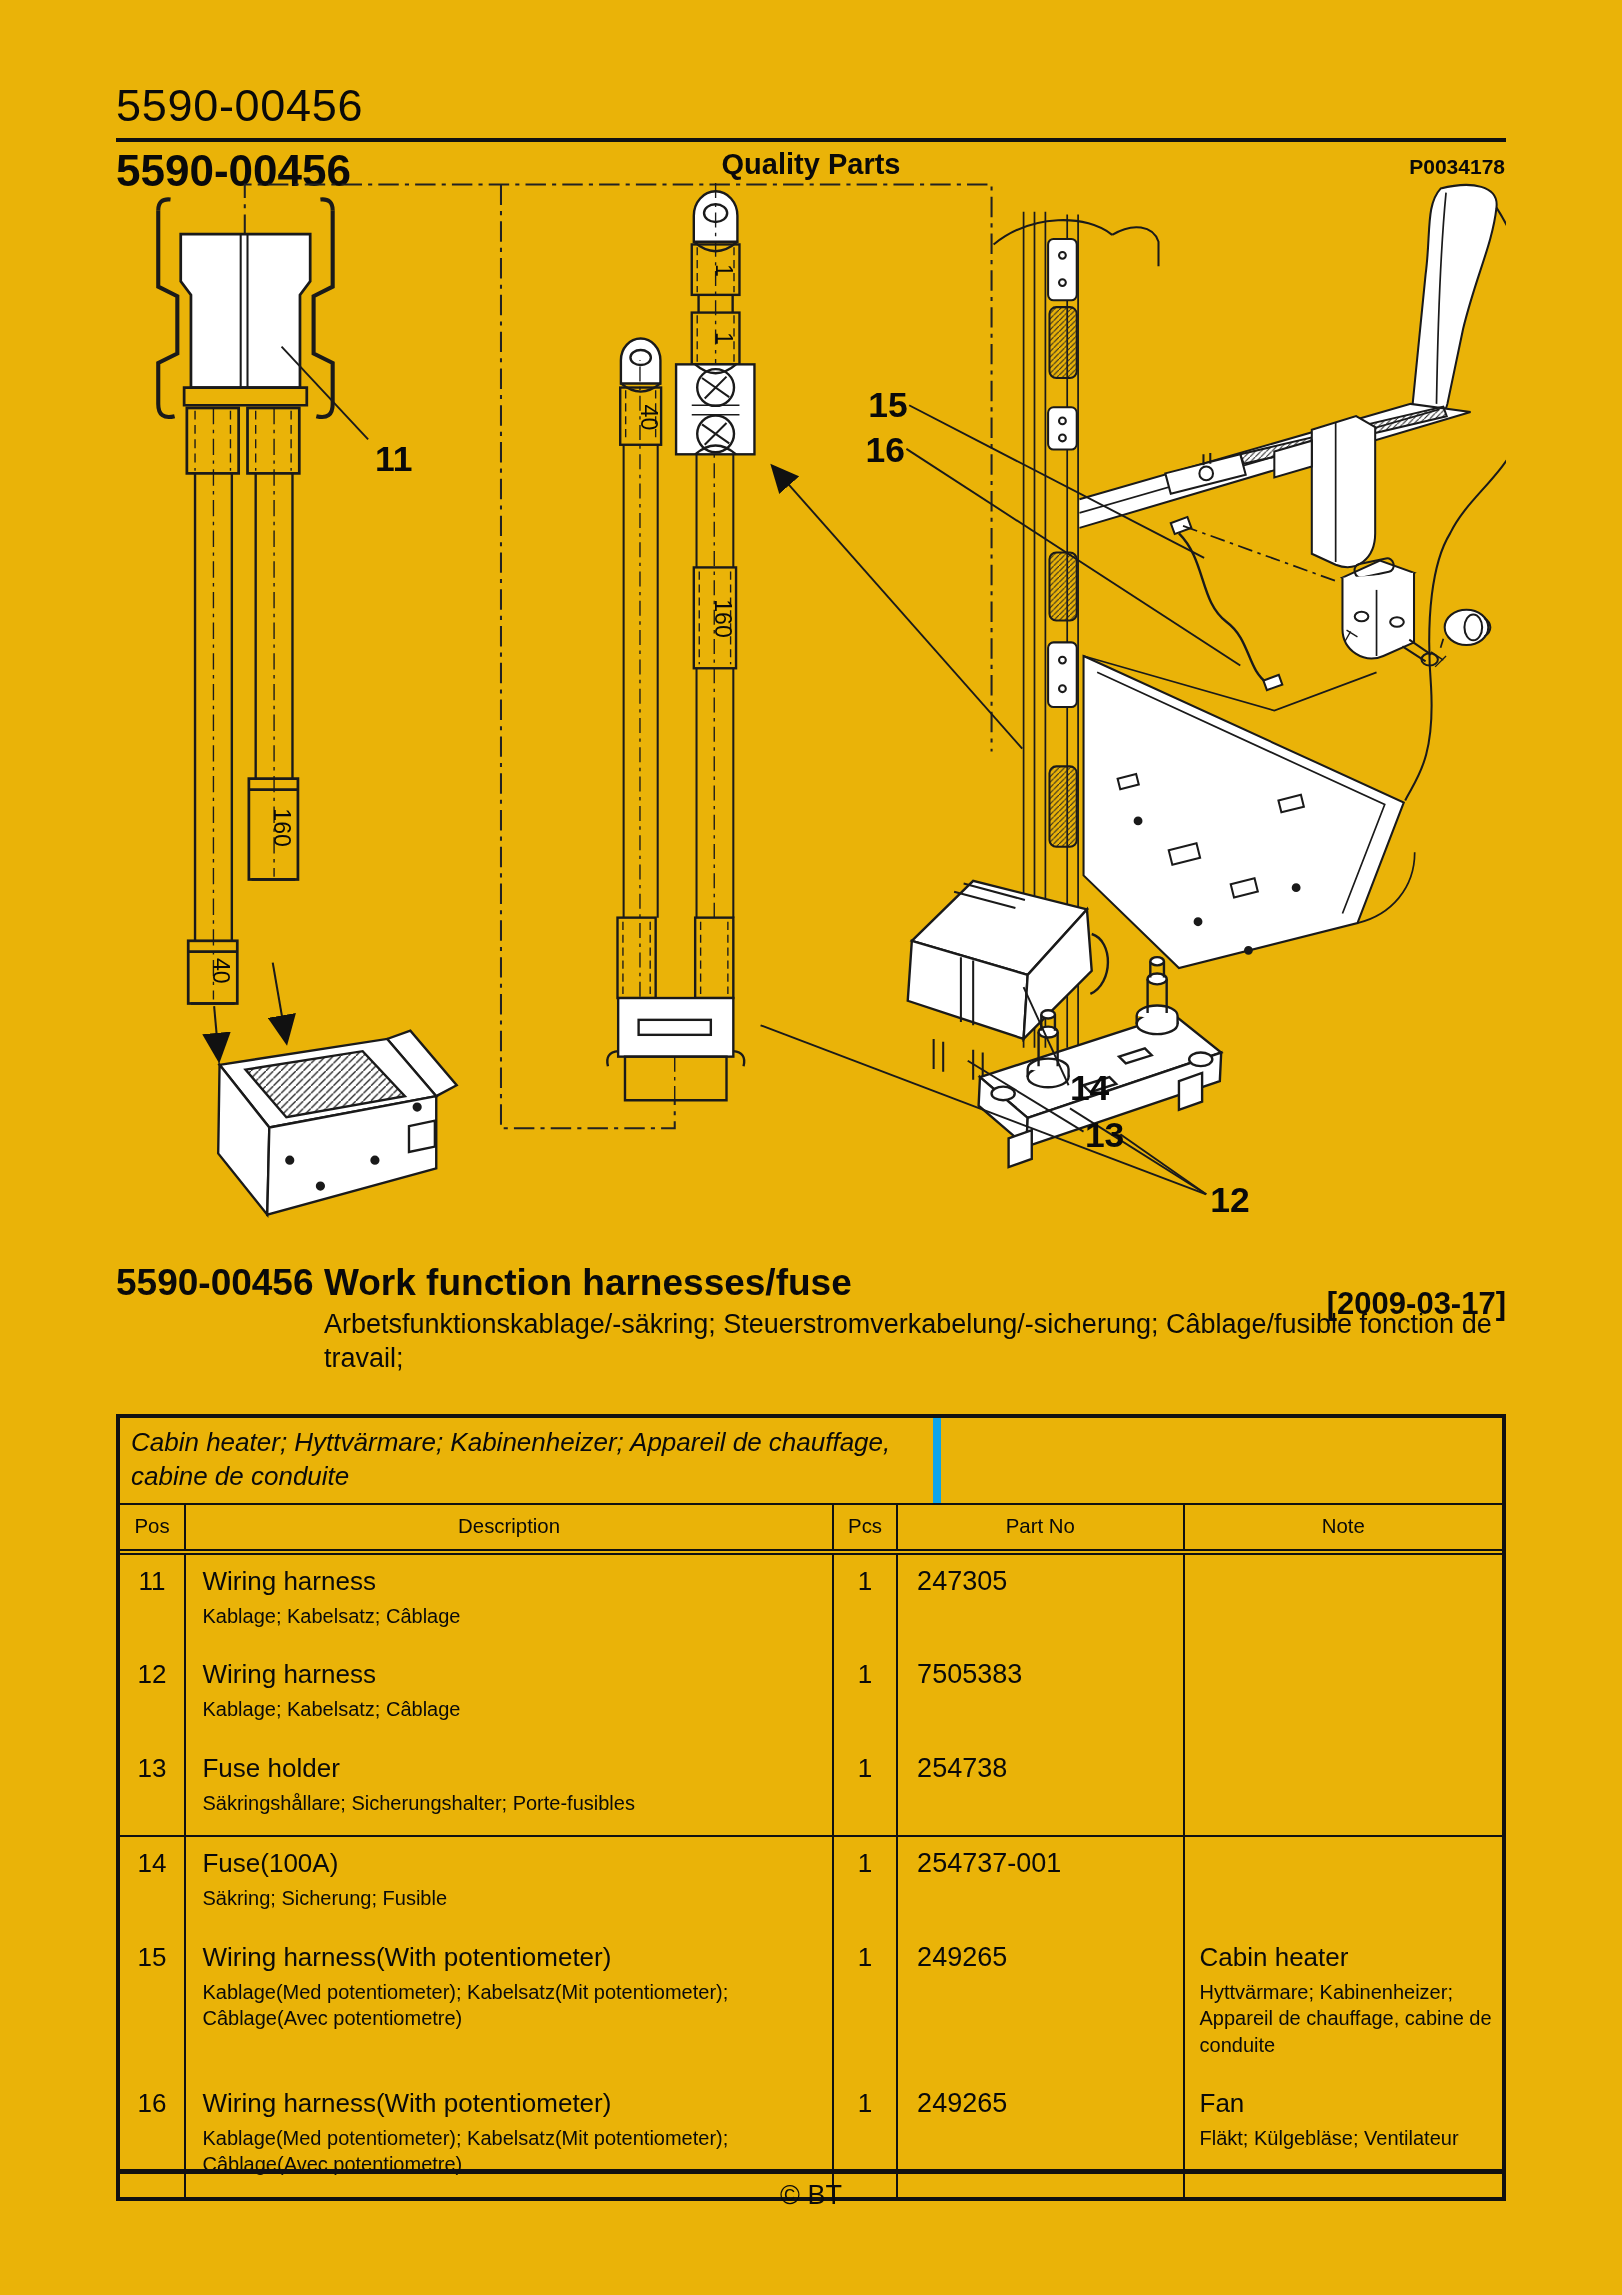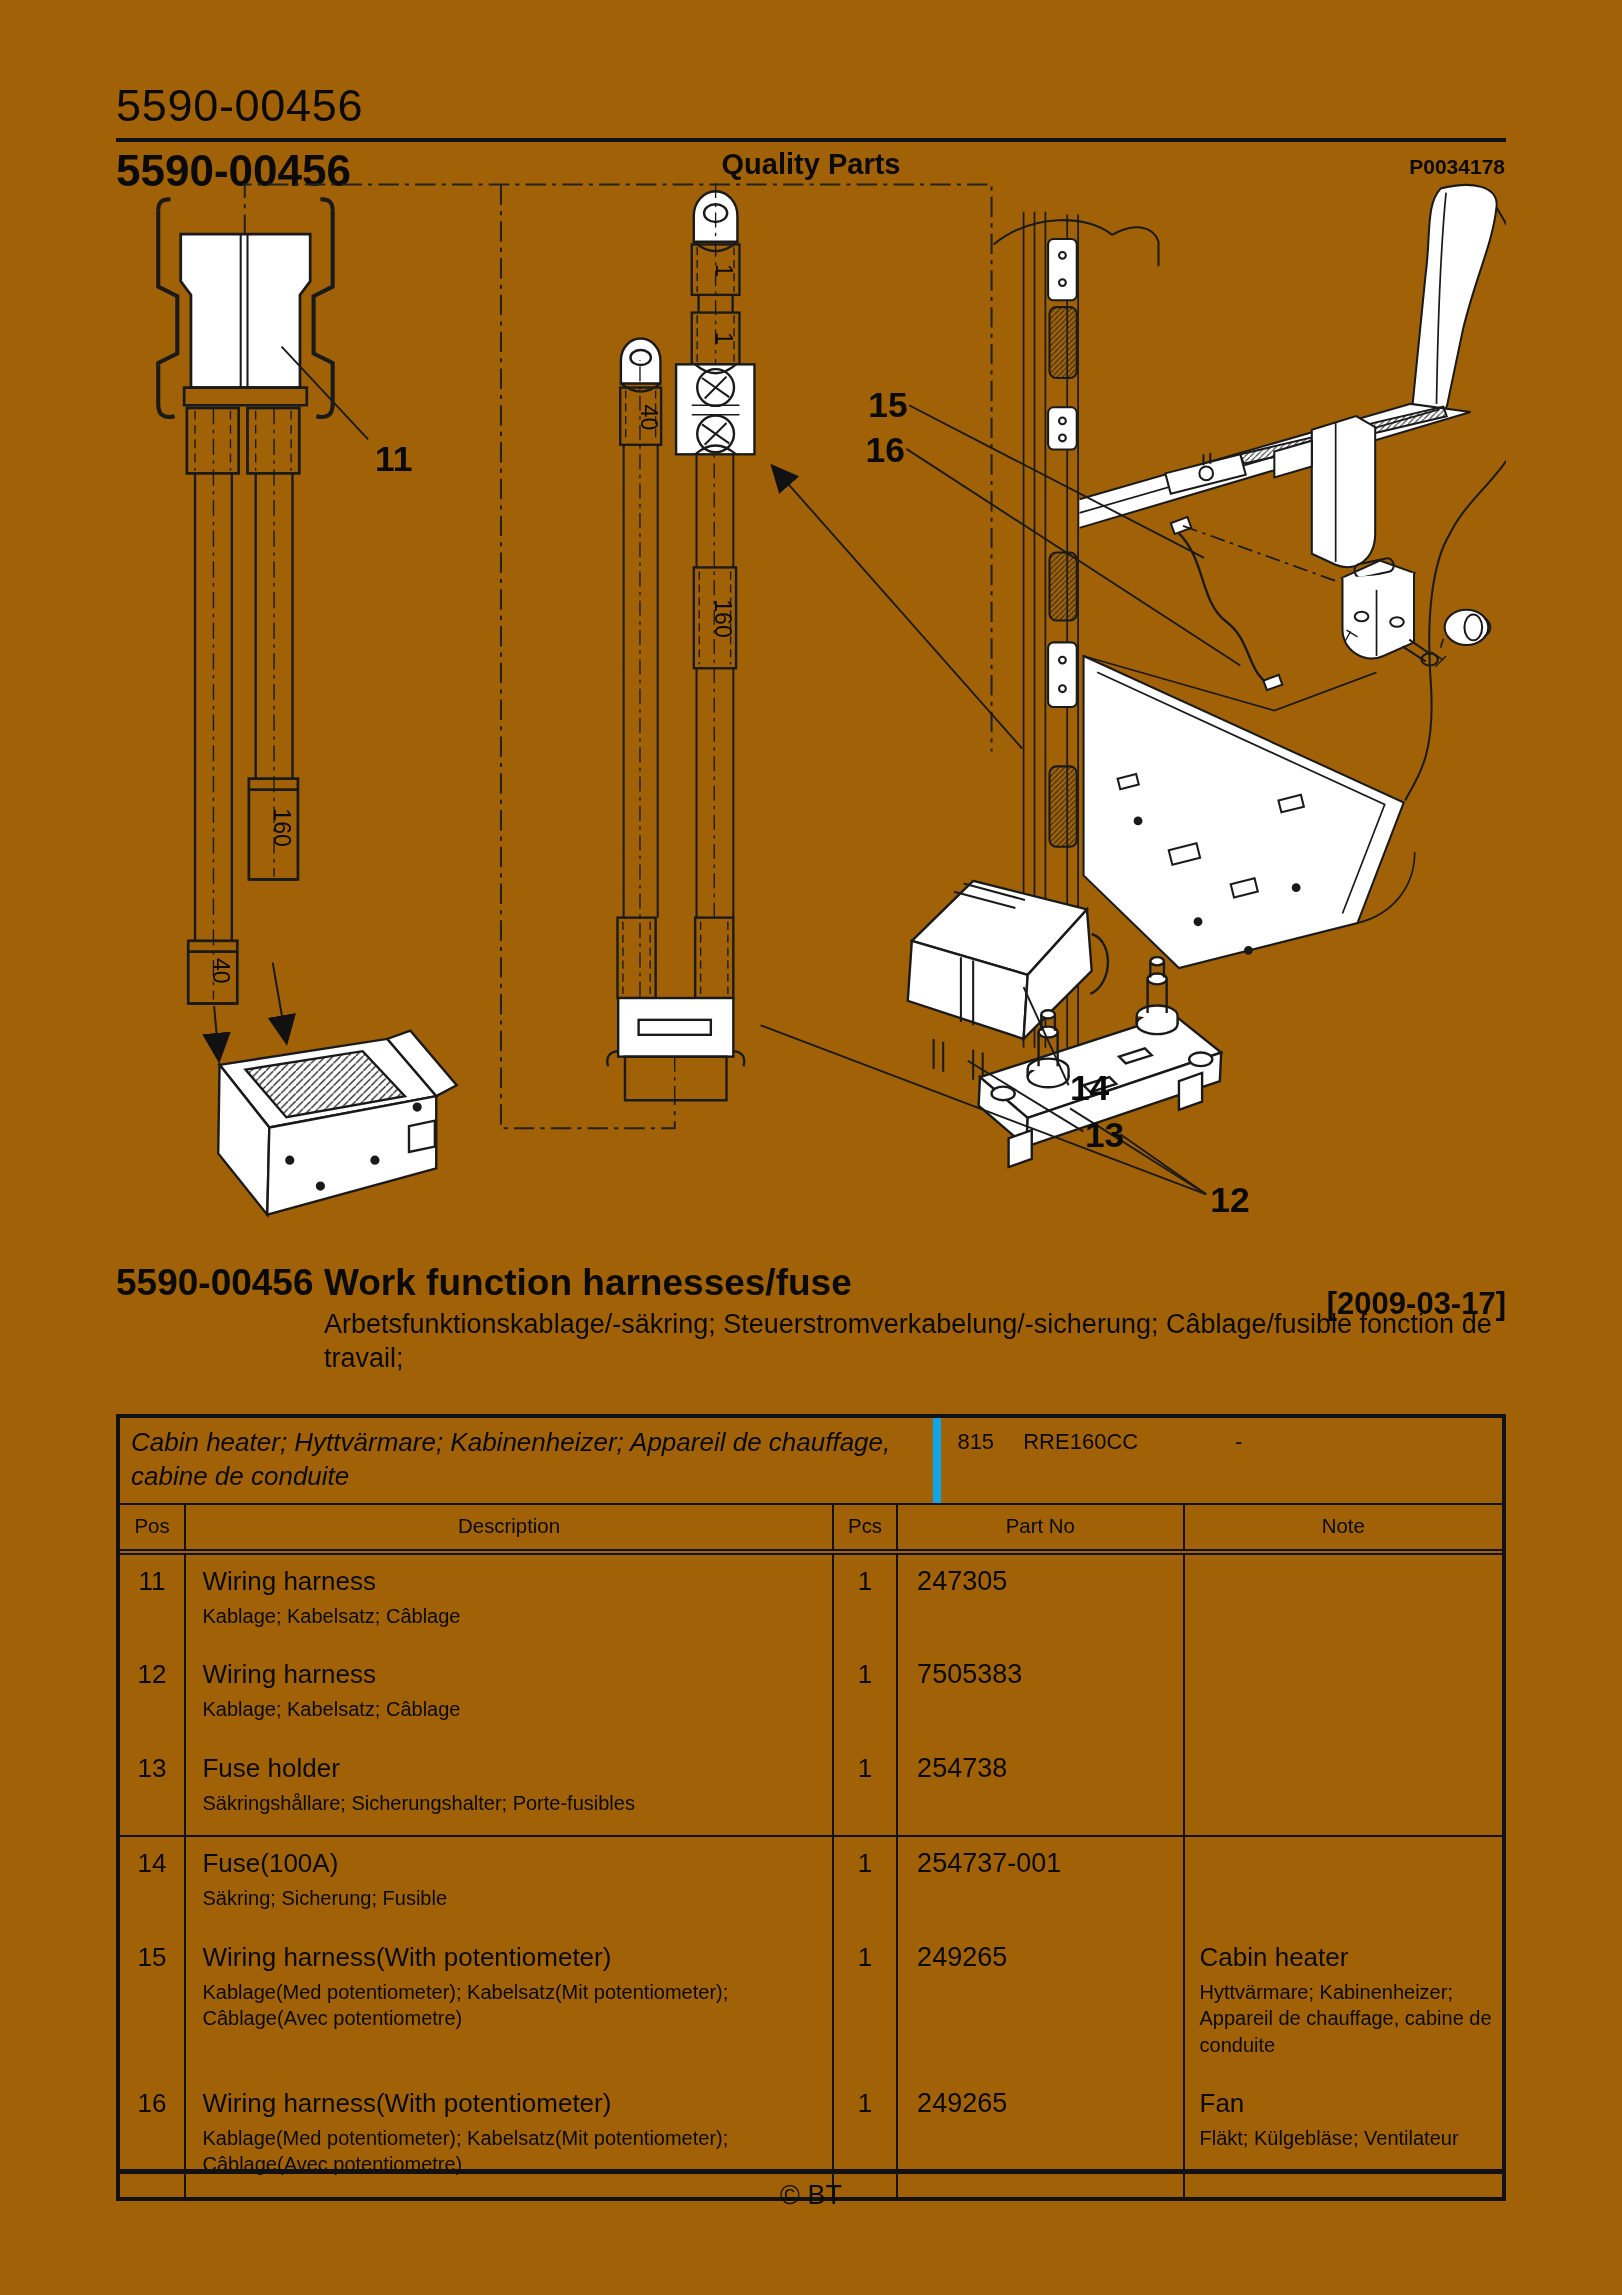--- a/index.html
+++ b/index.html
@@ -1,17 +1,17 @@
 <!DOCTYPE html>
 <html style="font-size:11px"><head>
 <meta charset="utf-8">
 <style>
   html,body{margin:0;padding:0;background:#8a8a8a;}
   .page{
-    position:relative;width:1622px;height:2295px;background:#a16207;
+    position:relative;width:1622px;height:2295px;background:#eab308;
     font-family:"Liberation Sans",sans-serif;color:#0a0a0a;overflow:hidden;
   }
   
   .hdr-code{position:absolute;left:116px;top:80px;font-size:45px;font-weight:400;letter-spacing:0.7px;}
   .hdr-center{position:absolute;left:0;top:104px;width:1622px;text-align:center;font-size:29px;font-weight:bold;margin-top:44px;}
   .hdr-rule{position:absolute;left:116px;top:138px;width:1390px;height:4.1px;background:#111;}
   .sub-code{position:absolute;left:116px;top:146px;font-size:44px;font-weight:bold;}
   .fig-ref{position:absolute;right:117px;top:155px;font-size:21px;font-weight:bold;}
   
   .diagram{position:absolute;left:116px;top:179px;width:1390px;height:1063px;}
@@ -297,25 +297,20 @@
   <div class="sec-row">
     <span class="sec-code">5590-00456</span>
     <span class="sec-title">Work function harnesses/fuse</span>
     <span class="sec-date">[2009-03-17]</span>
   </div>
   <div class="sec-desc">Arbetsfunktionskablage/-säkring; Steuerstromverkabelung/-sicherung; Câblage/fusible fonction de travail;</div>
 
   <div class="tablewrap">
     <div class="variant-box">
       <div class="variant-left">Cabin heater; Hyttvärmare; Kabinenheizer; Appareil de chauffage, cabine de conduite</div>
-      <div class="variant-right">
-        <span class="vcode">815</span>
-        <span class="vmodel">RRE160CC</span>
-        <span class="vdash">-</span>
-      </div>
     </div>
     <table class="parts">
       <colgroup>
         <col class="c-pos">
           <col class="c-desc">
           <col class="c-pcs">
           <col class="c-part">
           <col class="c-note">
       </colgroup>
       <thead>

